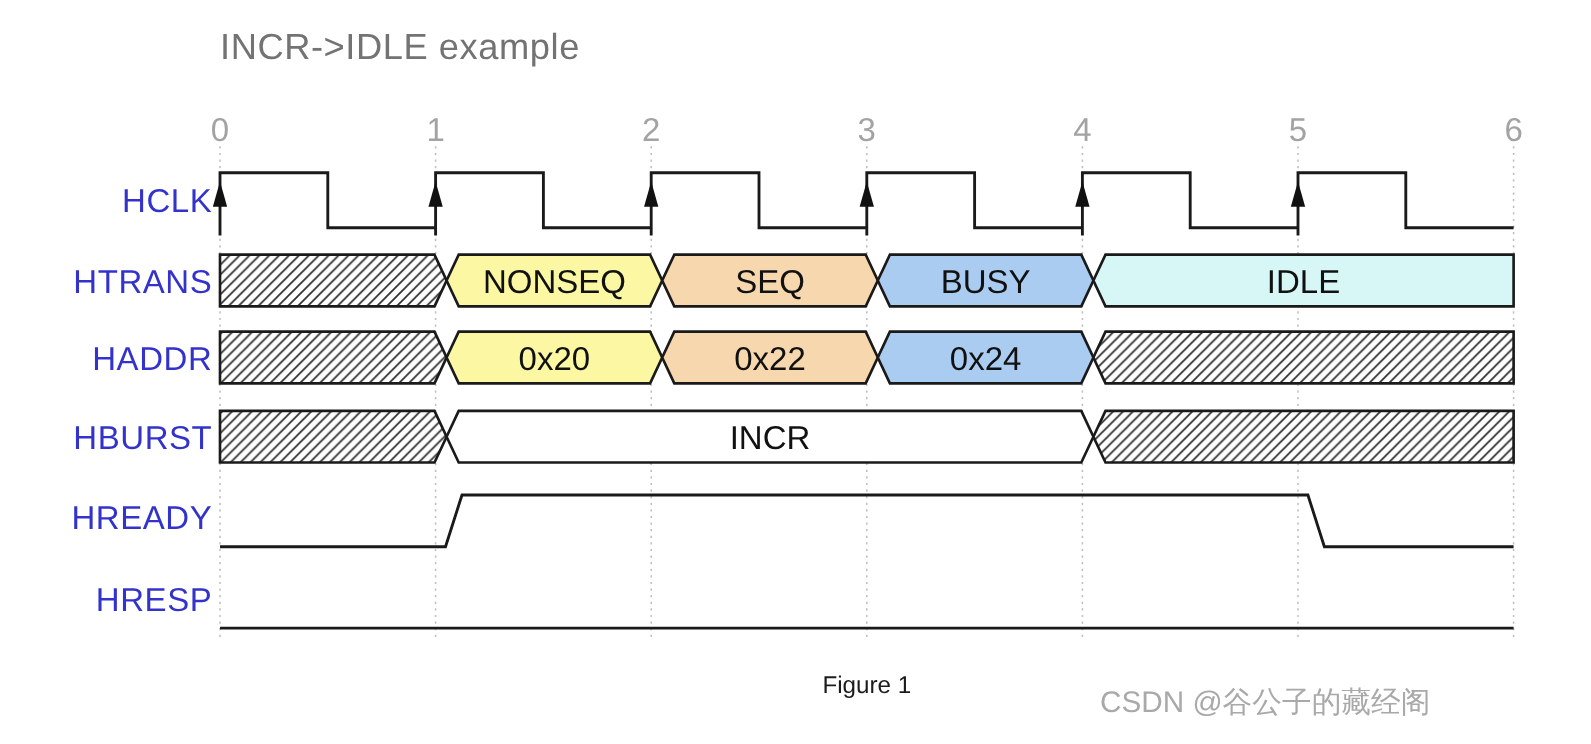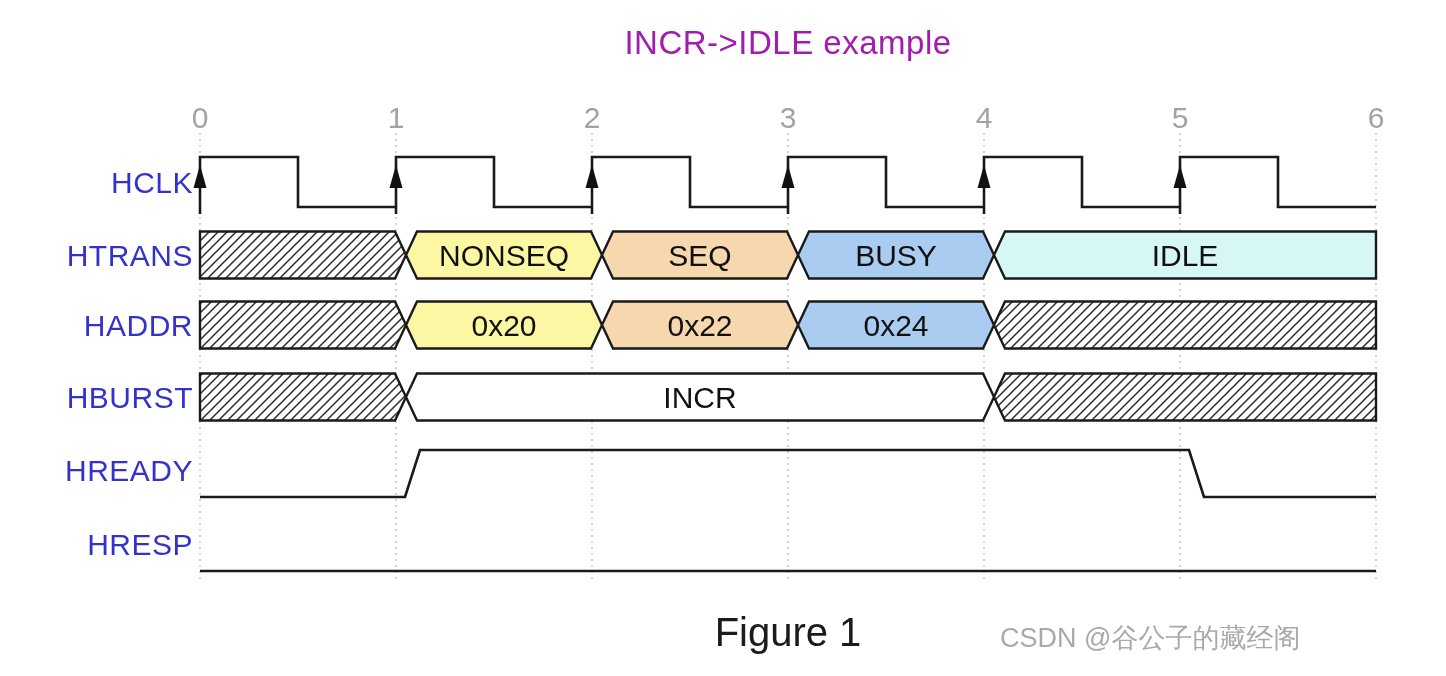--- a/index.html
+++ b/index.html
@@ -13,32 +13,32 @@
     width: 1446px;
     height: 676px;
     background: #ffffff;
     overflow: hidden;
   }
   .title {
     position: absolute;
     left: 200px;
     top: 24px;
     width: 1176px;
-    text-align: center;
+    text-align: left;
     font-size: 33px;
-    color: #a21caf;
+    color: #737373;
     letter-spacing: 0.5px;
   }
   .caption {
     position: absolute;
     left: 200px;
     top: 610px;
     width: 1176px;
     text-align: center;
-    font-size: 40px;
+    font-size: 22px;
     color: #1b1b1b;
   }
   .watermark {
     position: absolute;
     left: 1000px;
     top: 620px;
     width: 440px;
     text-align: left;
     font-size: 27px;
     color: #a9a9a9;

